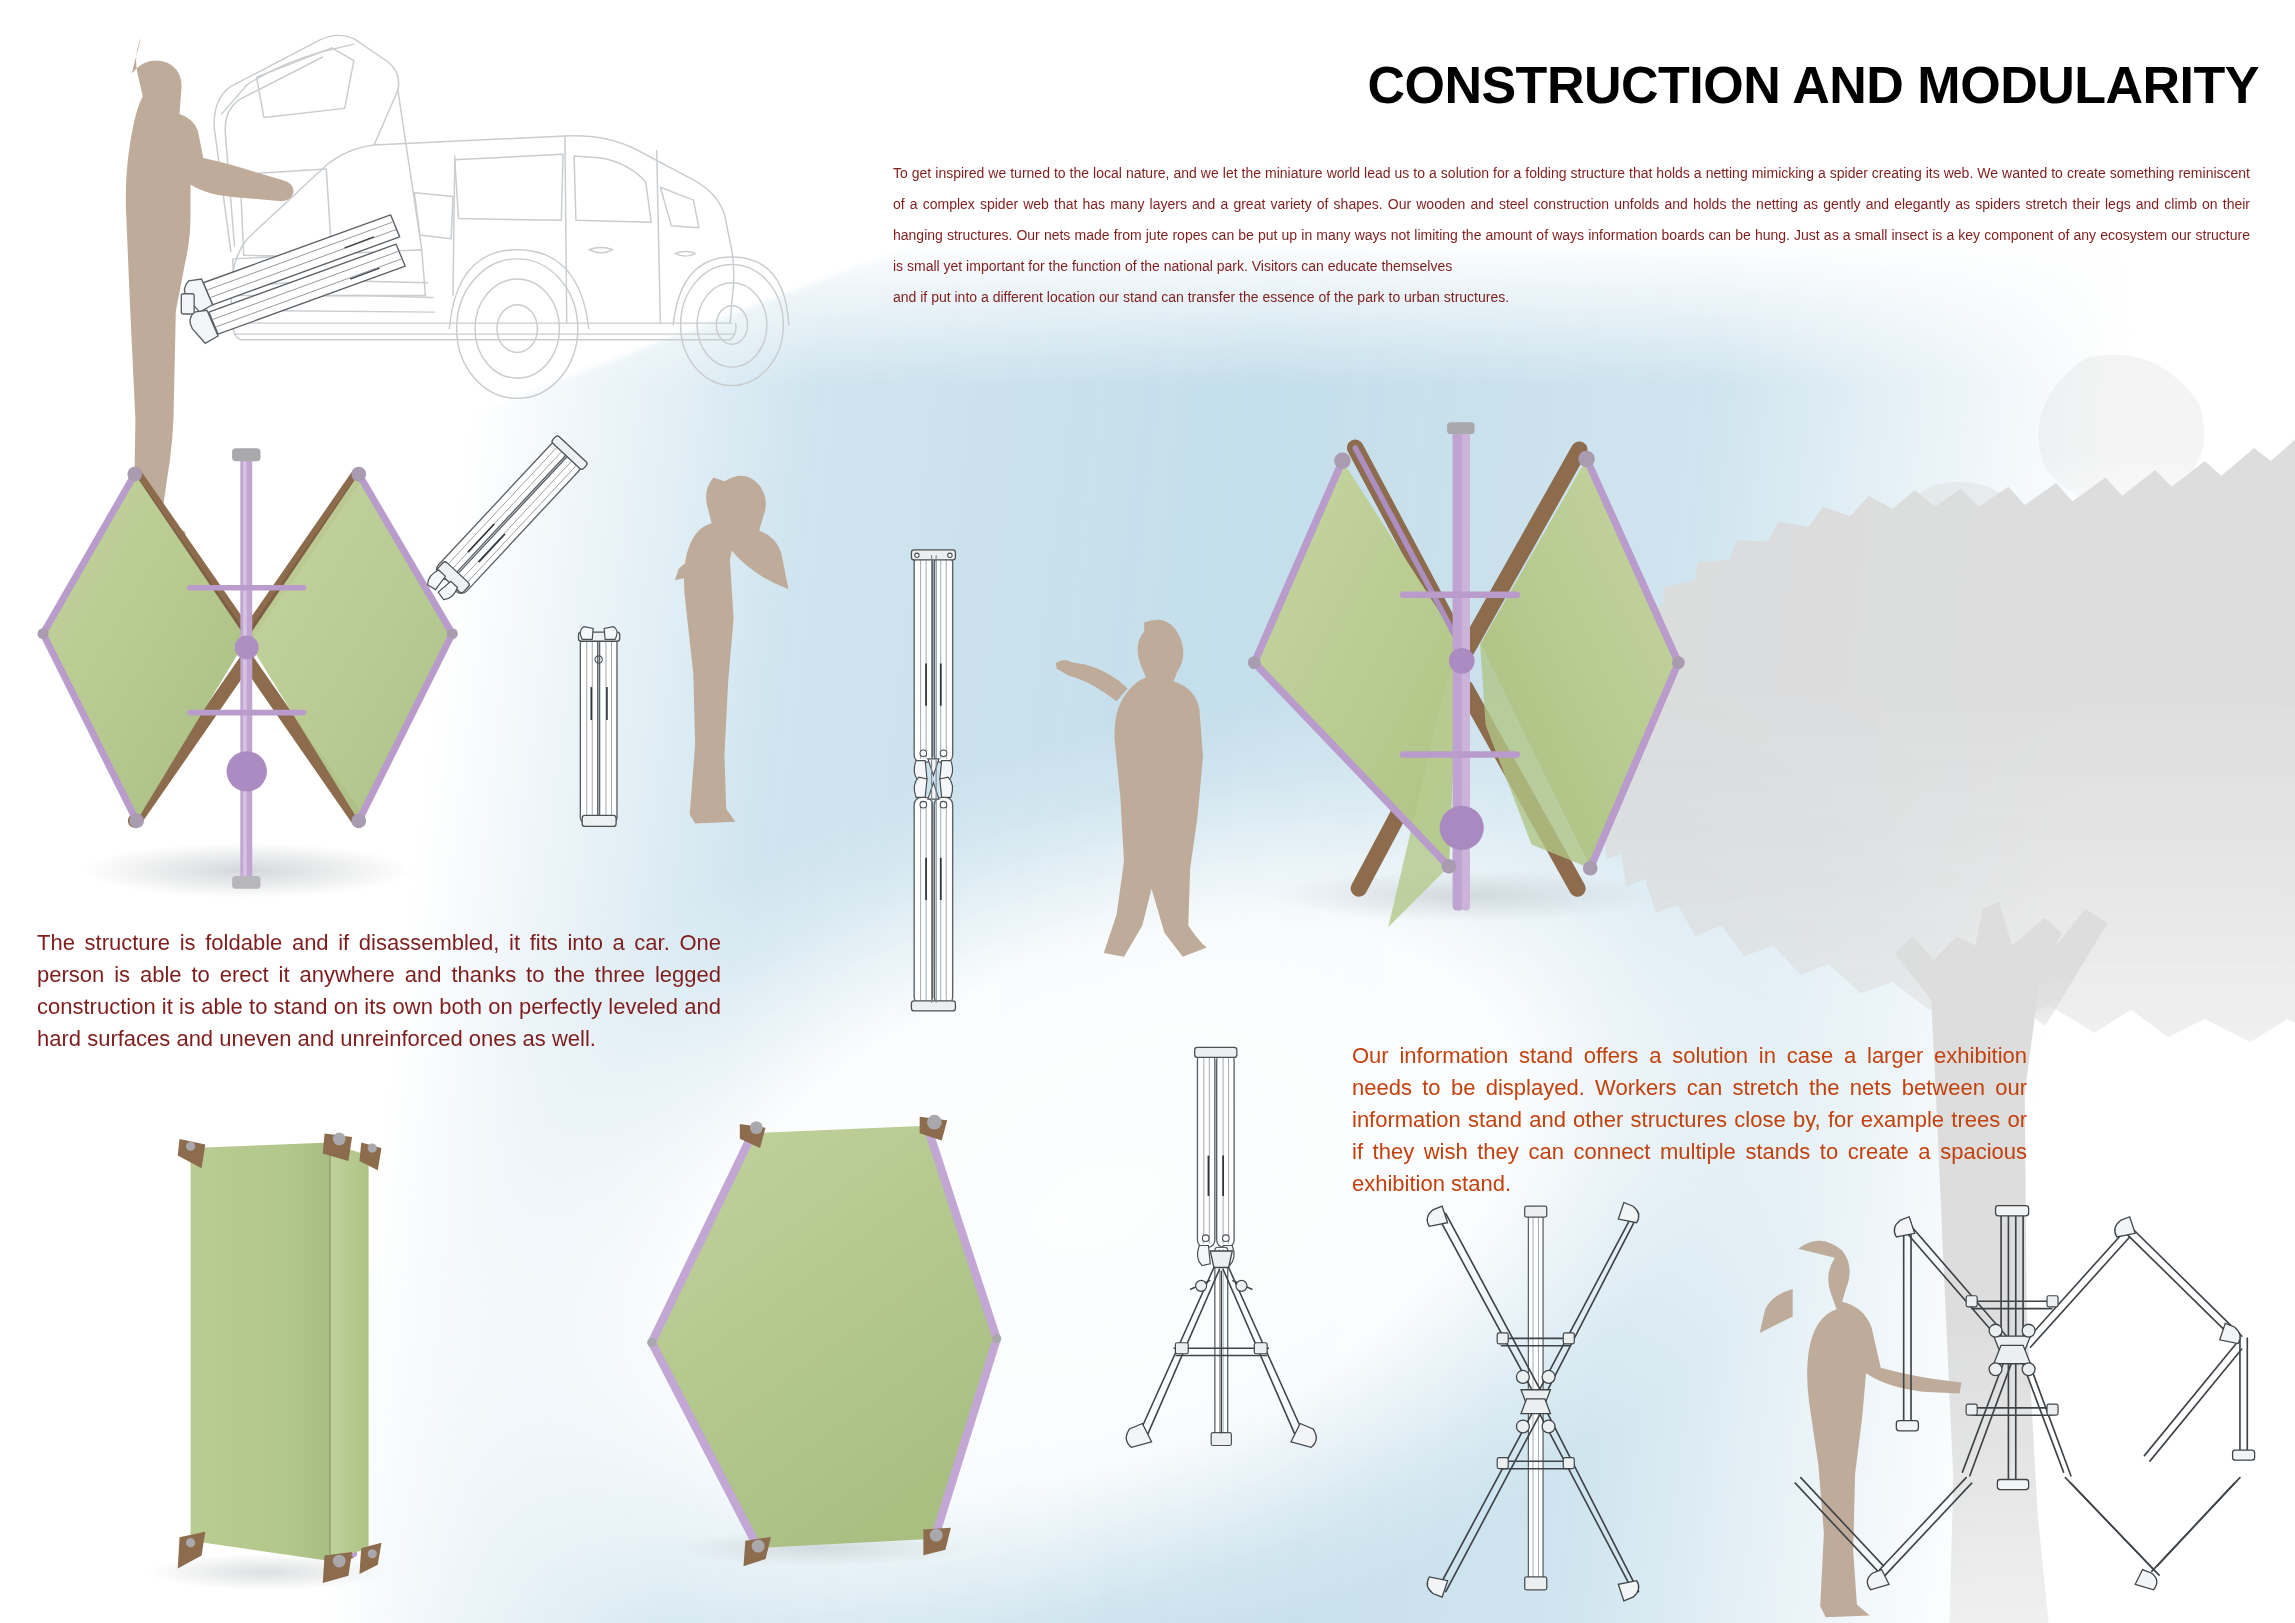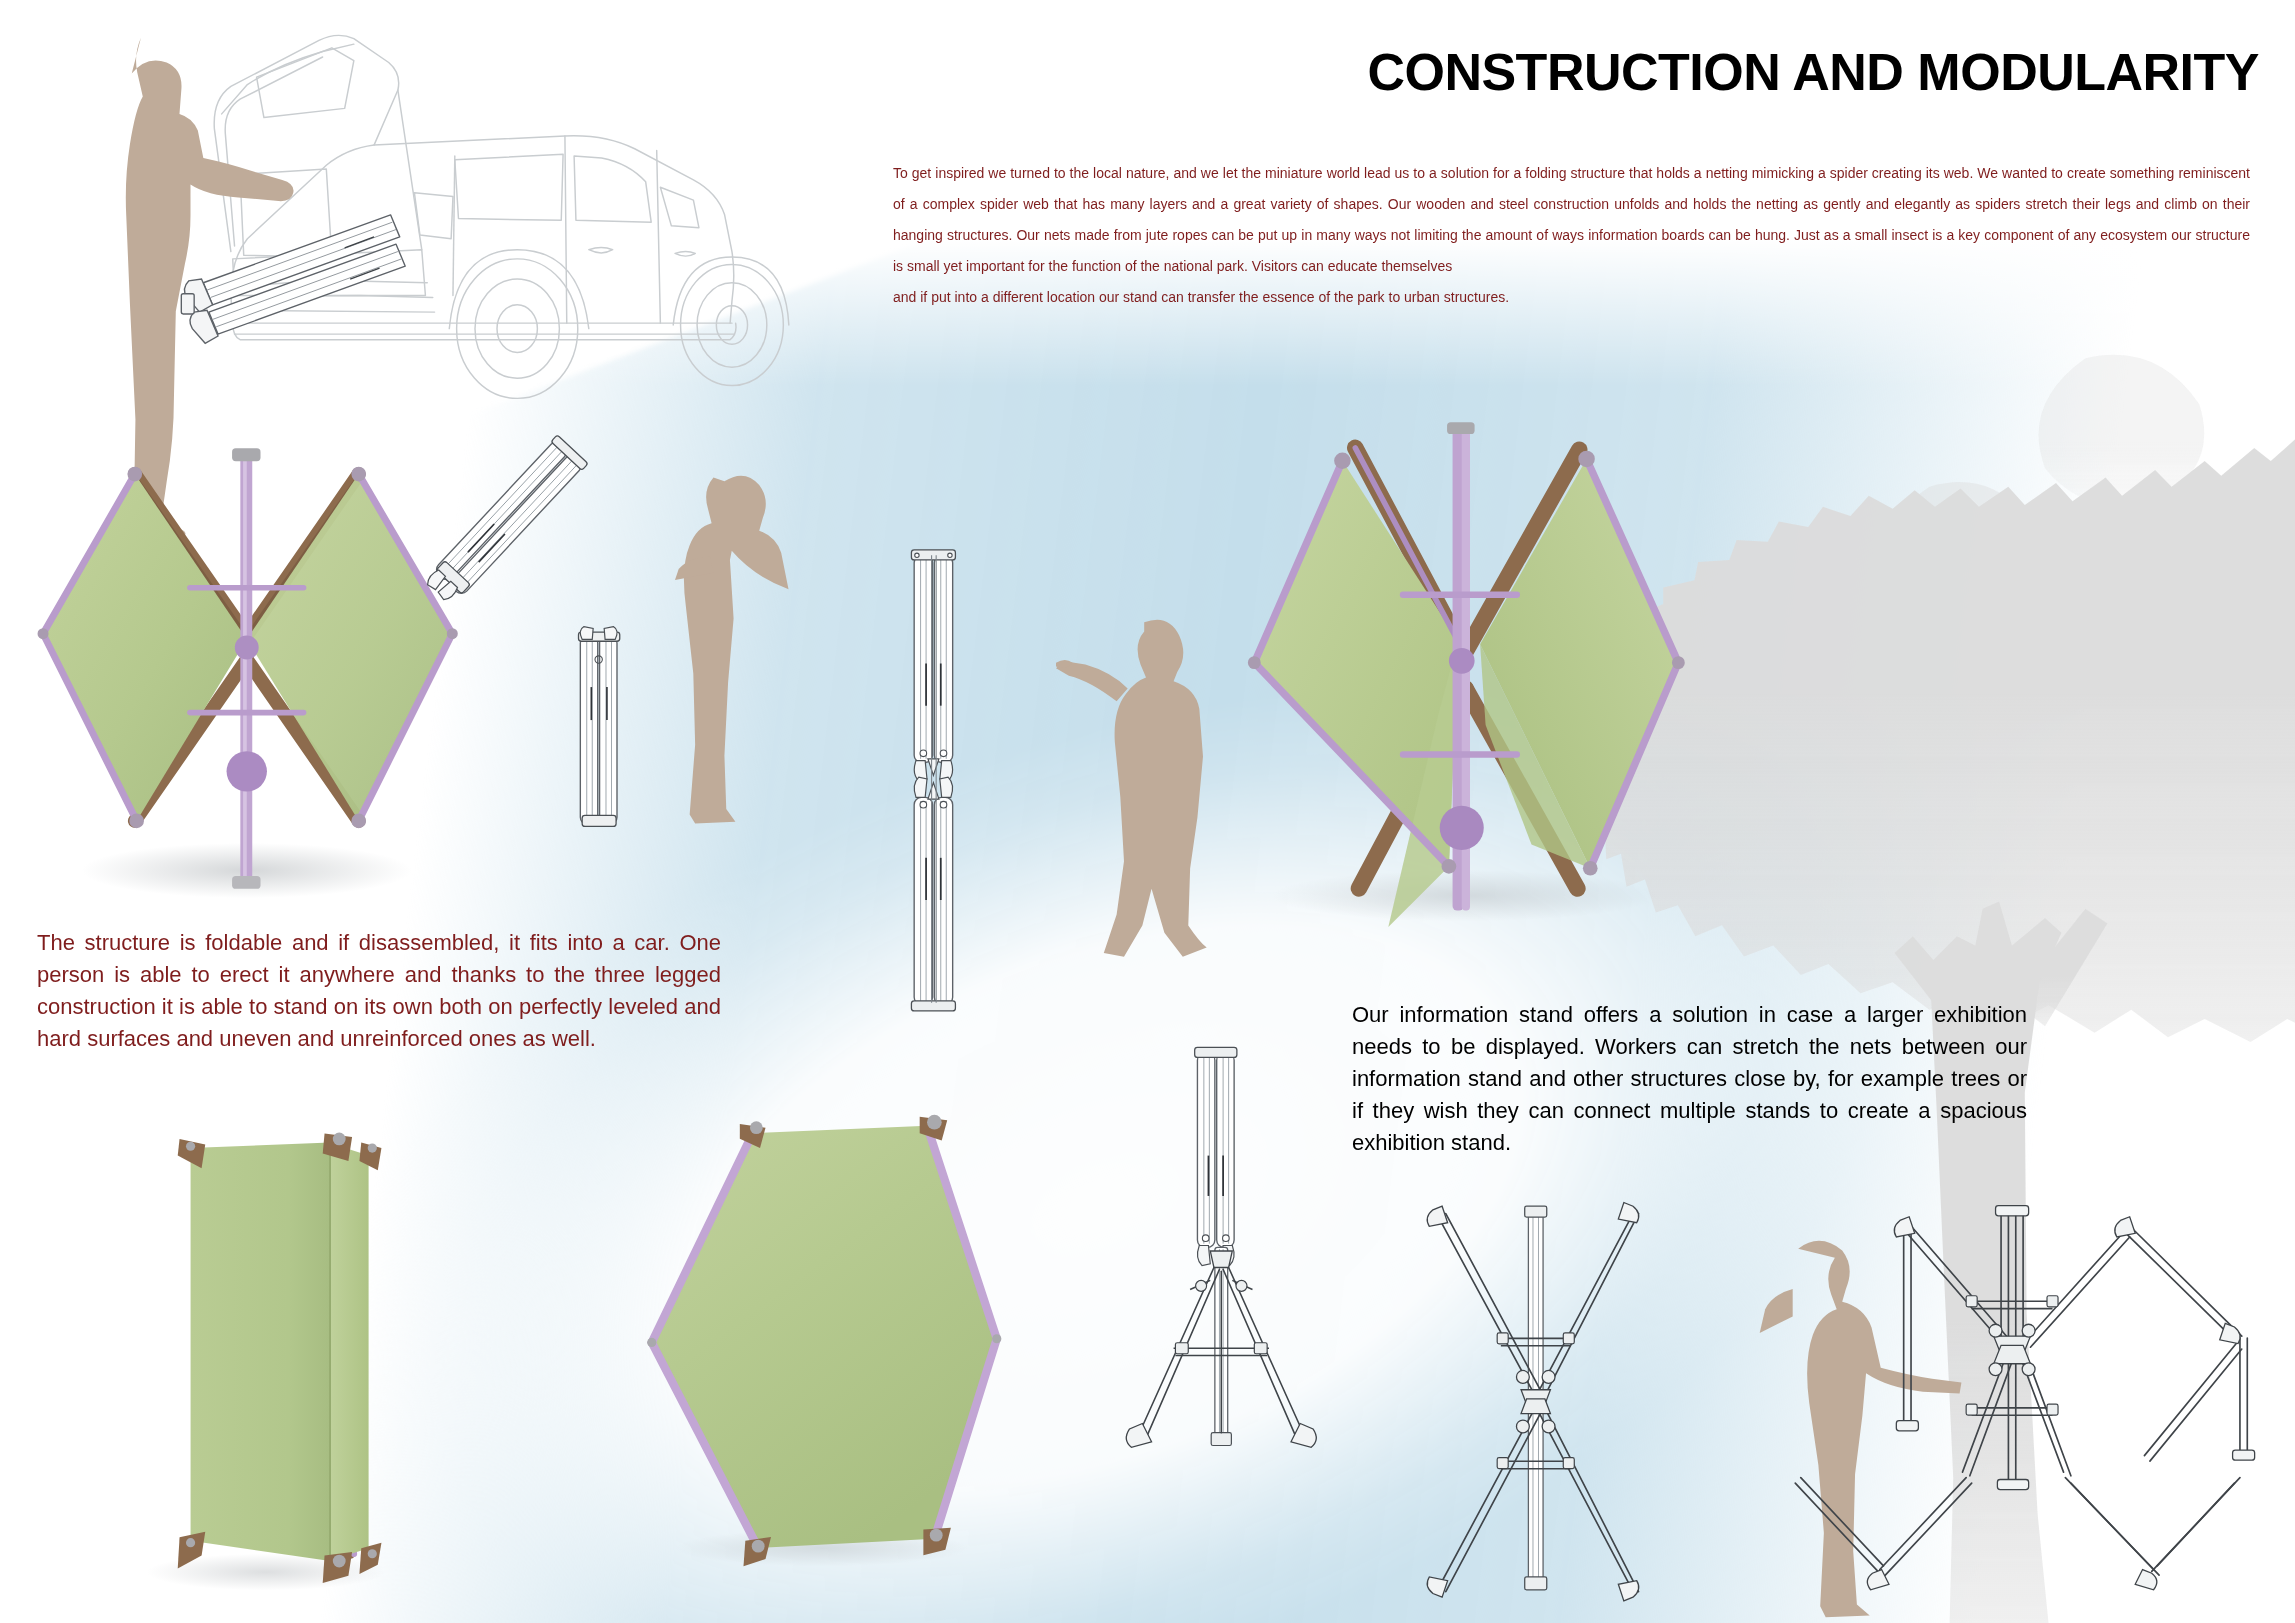--- a/index.html
+++ b/index.html
@@ -34,37 +34,37 @@
   #swoosh-top-fade{
     left:0;top:0;width:2296px;height:386px;
     background:linear-gradient(180deg,#fff 0%,#fff 62%,rgba(255,255,255,0) 100%);
   }
 
   
   #tree{right:-27.5px;top:211px;width:826px;height:1414px;opacity:.95;}
 
   
   #page-title{
-    position:absolute;left:1175px;top:46px;width:1084px;
+    position:absolute;left:1175px;top:59px;width:1084px;
     text-align:right;font-weight:bold;font-size:52px;letter-spacing:-0.5px;
     color:#000;line-height:1;
   }
   #intro{
     position:absolute;left:893px;top:158px;width:1357px;
     font-size:14px;line-height:31px;text-align:justify;color:#7f1d1d;
   }
   #intro .lastline{display:block;text-align:left;}
 
   #para-foldable{
     position:absolute;left:37px;top:927px;width:684px;
     font-size:22px;line-height:32px;text-align:justify;color:#7f1d1d;
   }
   #para-exhibition{
-    position:absolute;left:1352px;top:999px;width:675px;
-    font-size:22px;line-height:32px;text-align:justify;color:#000000;
+    position:absolute;left:1352px;top:1040px;width:675px;
+    font-size:22px;line-height:32px;text-align:justify;color:#c2410c;
   }
 
   
   .fig{position:absolute;}
   .fig svg{display:block;overflow:visible;}
 
   #fig-car        {left:51px;  top:20px;   width:725px; height:386px;}
   #fig-stand-left {left:27.5px;  top:441px;  width:432px; height:468px;}
   #fig-unfold     {left:441px; top:441px;  width:275px; height:395px;}
   #fig-person-a   {left:675px; top:468px;  width:119px; height:367px;}

